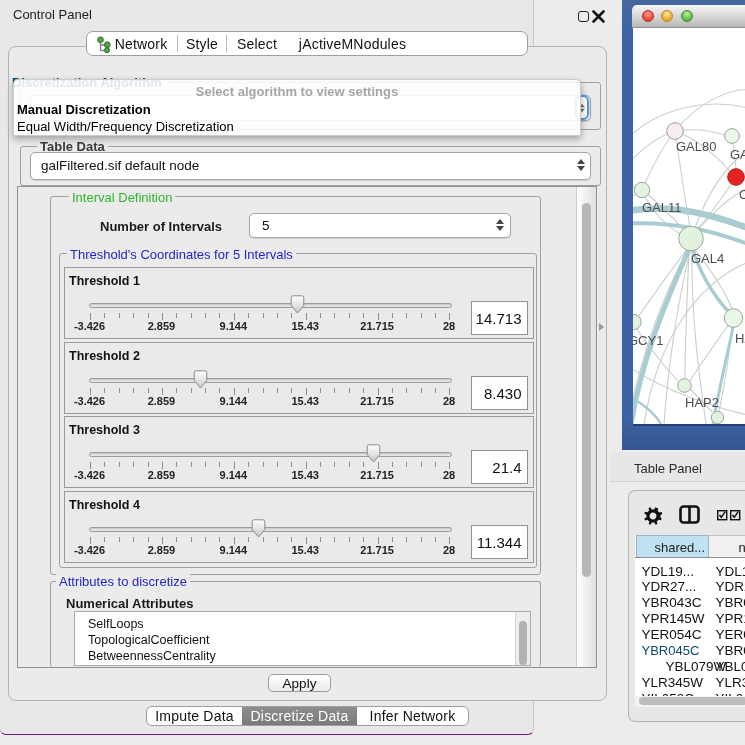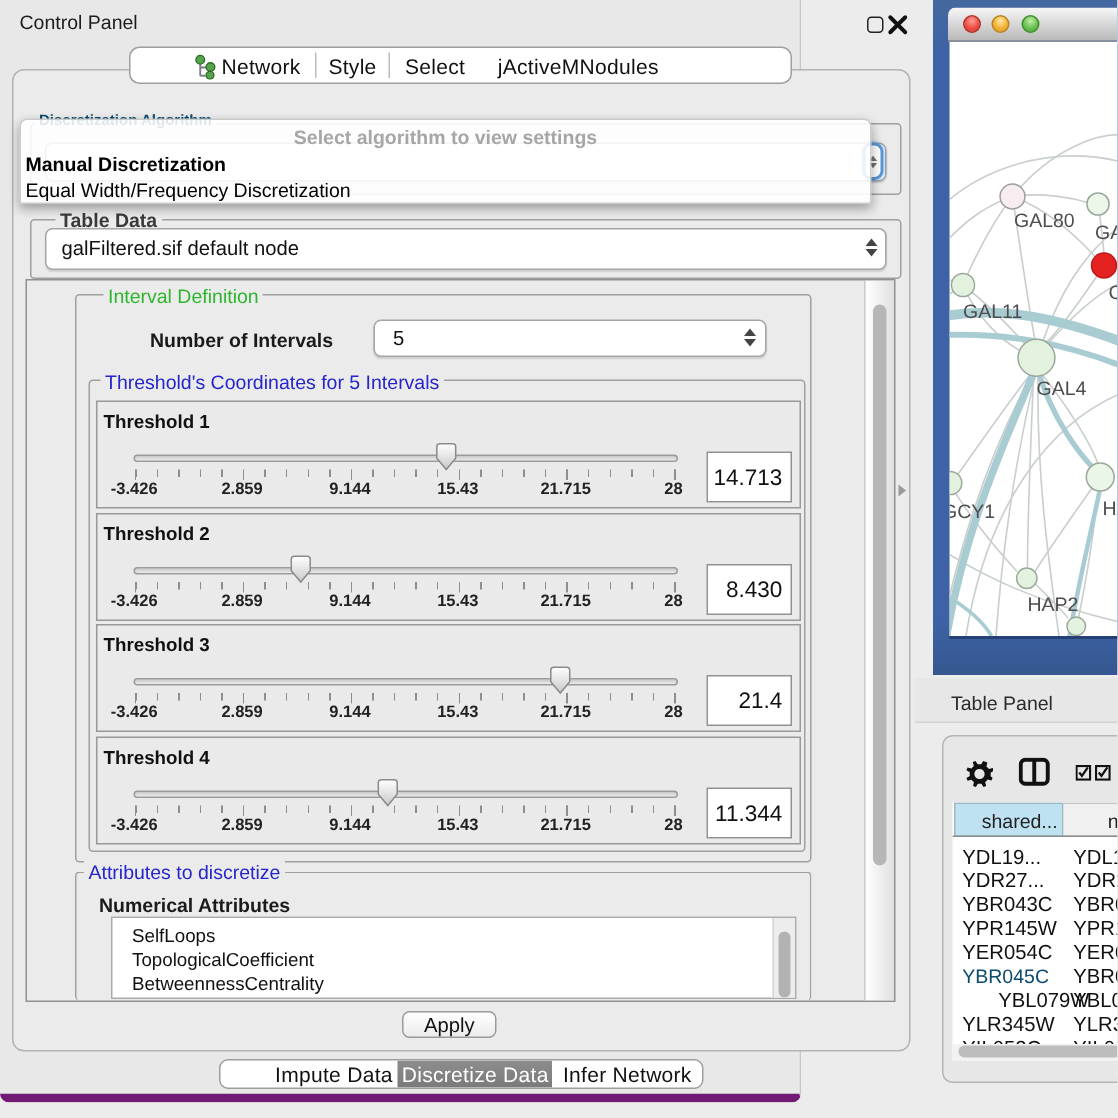--- a/index.html
+++ b/index.html
@@ -6,39 +6,39 @@
 html,body { width:745px; height:745px; }
 body { position:relative; background:#ececec; font-family:"Liberation Sans",sans-serif; overflow:hidden; }
 .abs { position:absolute; }
 .grp { position:absolute; border:1px solid #a0a0a0; border-radius:3px; }
 .grptitle { position:absolute; background:#ebebeb; padding:0 3px; white-space:nowrap; }
 .combo { position:absolute; background:#fff; border:1px solid #a6a6a6; border-radius:5px;
   box-shadow:0 1px 1px rgba(0,0,0,0.12); font-size:13.5px; color:#111; }
 .arrows { position:absolute; width:8px; }
 .arrows .up { width:0;height:0;border-left:4px solid transparent;border-right:4px solid transparent;border-bottom:5px solid #444; margin-bottom:2px;}
 .arrows .dn { width:0;height:0;border-left:4px solid transparent;border-right:4px solid transparent;border-top:5px solid #444;}
-.seg { position:absolute; background:#fff; border:1px solid #9e9e9e; border-radius:7px; display:flex; overflow:hidden;padding-left:33px; }
+.seg { position:absolute; background:#fff; border:1px solid #9e9e9e; border-radius:7px; display:flex; overflow:hidden; }
 .seg .tb { display:flex; align-items:center; justify-content:center; font-size:14px; letter-spacing:0.2px; color:#111; height:100%; }
 .seg .sep { width:1px; background:#bdbdbd; height:70%; align-self:center; }
 .seg .sel { background:linear-gradient(#8d8d8d,#7a7a7a); color:#fff; }
 .thr { position:absolute; left:64px; width:470px; height:72px; background:#eaeaea; border:1px solid #999; }
 .thr .tl { position:absolute; left:4px; top:6px; font-size:12.5px; font-weight:bold; color:#111; }
 .thr .track { position:absolute; left:24px; top:35px; width:363px; height:5px; border:1px solid #9b9b9b; border-radius:3px; background:linear-gradient(#c7c7c7,#ededed); }
 .thr .ticks { position:absolute; left:24.5px; top:45px; width:361px; height:5px;
   background:repeating-linear-gradient(to right,#8e8e8e 0 1px,transparent 1px 14.38px); }
 .thr .mticks { position:absolute; left:24.5px; top:45px; width:361px; height:7px;
   background:repeating-linear-gradient(to right,#8e8e8e 0 1px,transparent 1px 71.9px); }
 .thr .lab { position:absolute; top:52px; font-size:11px; font-weight:bold; color:#222; transform:translateX(-50%); }
 .thr .thumb { position:absolute; top:27px; width:15px; height:19px; }
 .thr .vbox { position:absolute; left:406px; top:33px; width:56.5px; height:33.5px; background:#fff; border:1px solid #919191; font-size:15px; color:#111; text-align:right; padding:8px 5px 0 0; }
 </style>
 </head>
 <body>
 
-<div class="abs" id="cpwin" style="left:0;top:0;width:534px;height:735px;background:#e8e8e8;border-right:1px solid #c6c6c6;border-bottom:6px solid #701a75;border-radius:0 0 6px 6px;">
+<div class="abs" id="cpwin" style="left:0;top:0;width:534px;height:735px;background:#e8e8e8;border-right:1px solid #c6c6c6;border-bottom:1px solid #701a75;border-radius:0 0 6px 6px;">
   <div class="abs" style="left:13px;top:7px;font-size:13px;color:#1c1c1c;">Control Panel</div>
   <div class="abs" style="left:578px;top:11px;width:11px;height:11px;border:1.6px solid #222;border-radius:3px;"></div>
   <svg class="abs" style="left:591px;top:9px;" width="15" height="15" viewBox="0 0 15 15">
       <path d="M2.5 2.5 L12.5 12.5 M12.5 2.5 L2.5 12.5" stroke="#111" stroke-width="2.6" stroke-linecap="round"></path>
     </svg>
 
   <div class="seg" style="left:86px;top:31px;width:442px;height:25px;z-index:5;">
     <div class="tb" style="width:90px;">
       <svg width="14" height="17" viewBox="0 0 14 17" style="margin-right:4px;margin-top:2px;">
           <path d="M3.5 5 L3.5 14.5 M3.5 9 L8 9 M3.5 14.5 L7 14.5" stroke="#7a7f8a" stroke-width="1.3" fill="none"></path>
@@ -50,21 +50,21 @@
     <div class="sep"></div>
     <div class="tb" style="width:48px;">Style</div>
     <div class="sep"></div>
     <div class="tb" style="width:60px;">Select</div>
     <div class="tb" style="width:131px;">jActiveMNodules</div>
   </div>
 
   <div class="abs" style="left:8px;top:46px;width:599px;height:655px;background:#ebebeb;border:1px solid #b3b3b3;border-radius:8px;"></div>
 
   <div class="grp" style="left:20px;top:82px;width:581px;height:48px;"></div>
-  <div class="grptitle" style="left:23px;top:75px;font-size:10px;font-weight:bold;color:#0c4a6e;">Discretization Algorithm</div>
+  <div class="grptitle" style="left:9px;top:75px;font-size:13px;font-weight:bold;color:#0c4a6e;">Discretization Algorithm</div>
   <div class="combo" style="left:30px;top:95px;width:561px;height:26px;"></div>
   <div class="arrows" style="left:578px;top:102px;z-index:1;transform:scale(0.7);opacity:0.75;">
       <div class="up"></div>
       <div class="dn"></div>
     </div>
     <div class="abs" style="left:575px;top:95px;width:14px;height:25px;border:2.6px solid #5a97d5;border-radius:6px;box-shadow:0 0 3px rgba(80,140,210,0.8);"></div>
 
   <div class="grp" style="left:20px;top:146px;width:581px;height:40px;"></div>
   <div class="grptitle" style="left:37px;top:139px;font-size:13px;font-weight:bold;color:#3a3a3a;">Table Data</div>
   <div class="combo" style="left:30px;top:152px;width:561px;height:28px;padding:5px 0 0 10px;">galFiltered.sif default node

